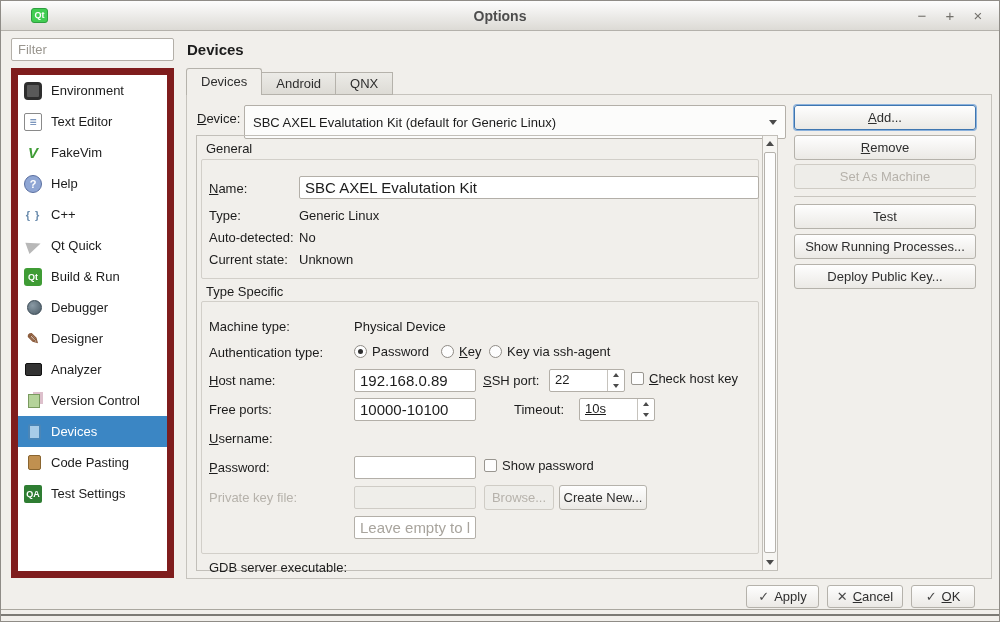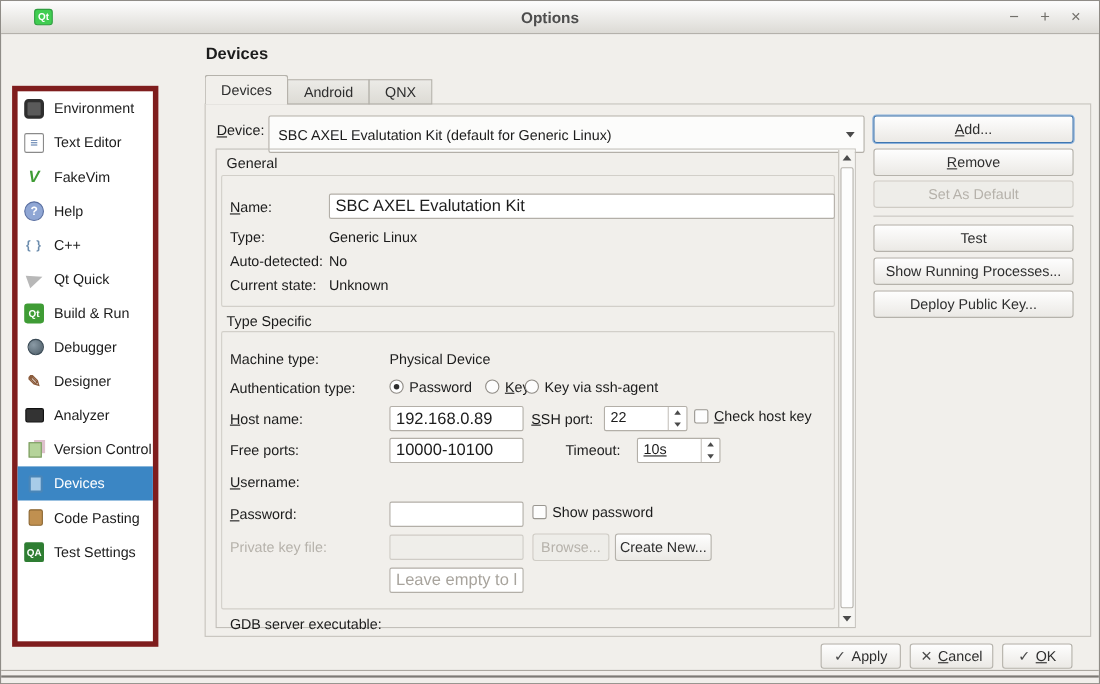--- a/index.html
+++ b/index.html
@@ -25,21 +25,21 @@
   .winctl { top:0; height:30px; display:flex; align-items:center; gap:10px; right:12px; }
   .wbtn { width:18px; height:18px; text-align:center; line-height:17px; color:#72706b; font-size:15px; cursor:default; }
 
   
   .filter {
     left:10px; top:37px; width:163px; height:23px; background:#fff;
     border:1px solid #b3afa8; border-radius:2px; padding:0 6px; font-size:13px; color:#1c1c1c;
     font-family:"Liberation Sans", sans-serif;
   }
   .filter::placeholder { color:#9a968f; }
-  .sidelist { left:10px; top:67px; width:133px; height:510px; background:#fff; border:5px solid #7f1d1d;margin-top:10px; }
+  .sidelist { left:10px; top:67px; width:163px; height:510px; background:#fff; border:7px solid #7f1d1d; }
   .si { height:31px; display:flex; align-items:center; gap:9px; padding-left:6px; white-space:nowrap; }
   .si.sel { background:#3b86c4; color:#fff; }
   .ic { width:18px; height:18px; flex:none; display:flex; align-items:center; justify-content:center;
         font-weight:bold; font-size:10px; position:relative; }
   .ic-environment { background:#5a5a5a; border:3px solid #2e2e2e; border-radius:4px; }
   .ic-texteditor  { background:#fff; border:1px solid #8a8a8a; border-radius:2px; color:#5577aa; font-size:12px; }
   .ic-fakevim     { color:#3f9c35; font-size:15px; font-style:italic; }
   .ic-help        { background:#8fa6d4; border:1px solid #5a6fa0; border-radius:50%; color:#fff; font-size:11px; }
   .ic-cpp         { color:#6b8cad; font-size:11px; letter-spacing:1px; }
   .ic-qtquick     { width:0; height:0; border-top:6px solid transparent; border-bottom:6px solid transparent;
@@ -118,20 +118,21 @@
   <div class="abs titlebar">
     <div class="abs qtlogo">Qt</div>
     <div class="title">Options</div>
     <div class="abs winctl">
       <div class="wbtn">−</div>
       <div class="wbtn">+</div>
       <div class="wbtn">×</div>
     </div>
   </div>
 
+  <input class="abs filter" placeholder="Filter" style="">
   <div class="abs sidelist">
     <div class="si">
       <span class="ic ic-environment"></span>
       <span>Environment</span>
       </div>
     <div class="si">
       <span class="ic ic-texteditor">≡</span>
       <span>Text Editor</span>
       </div>
     <div class="si">
@@ -206,21 +207,21 @@
   <div class="abs pane"></div>
 
   <div class="abs lbl" style="left:196px; top:110px;"><u>D</u>evice:</div>
   <div class="abs combo">
     <span>SBC AXEL Evalutation Kit (default for Generic Linux)</span>
     <span class="arrow"></span>
   </div>
 
   <div class="abs btn focusdef" style="left:793px; top:104px; width:182px; height:25px;"><u>A</u>dd...</div>
   <div class="abs btn" style="left:793px; top:134px; width:182px; height:25px;"><u>R</u>emove</div>
-  <div class="abs btn disabled" style="left:793px; top:163px; width:182px; height:25px;">Set As Default</div>
+  <div class="abs btn disabled" style="left:793px; top:163px; width:182px; height:25px;">Set As Machine</div>
   <div class="abs sep" style="left:793px; top:195px; width:182px; height:1px;"></div>
   <div class="abs btn" style="left:793px; top:203px; width:182px; height:25px;">Test</div>
   <div class="abs btn" style="left:793px; top:233px; width:182px; height:25px;">Show Running Processes...</div>
   <div class="abs btn" style="left:793px; top:263px; width:182px; height:25px;">Deploy Public Key...</div>
 
   <div class="abs scrollarea"></div>
   <div class="abs sbar">
     <div class="sbtn" style="top:0;">
         <span class="tri-up"></span>
       </div>
@@ -250,21 +251,21 @@
 
   <div class="abs lbl" style="left:208px; top:344px;">Authentication type:</div>
   <div class="abs optrow" style="left:353px; top:343px;">
     <span class="radio sel"></span>
     <span>Password</span>
   </div>
   <div class="abs optrow" style="left:440px; top:343px;">
     <span class="radio"></span>
     <span><u>K</u>ey</span>
   </div>
-  <div class="abs optrow" style="left:476px; top:343px;">
+  <div class="abs optrow" style="left:488px; top:343px;">
     <span class="radio"></span>
     <span>Key via ssh-agent</span>
   </div>
 
   <div class="abs lbl" style="left:208px; top:372px;"><u>H</u>ost name:</div>
   <input class="abs txt" style="left: 353px; top: 368px; width: 122px;" value="192.168.0.89">
   <div class="abs lbl" style="left:482px; top:372px;"><u>S</u>SH port:</div>
   <div class="abs spin" style="left:548px; top:368px; width:76px; height:23px;">
     <span class="val">22</span>
     <span class="ud">

